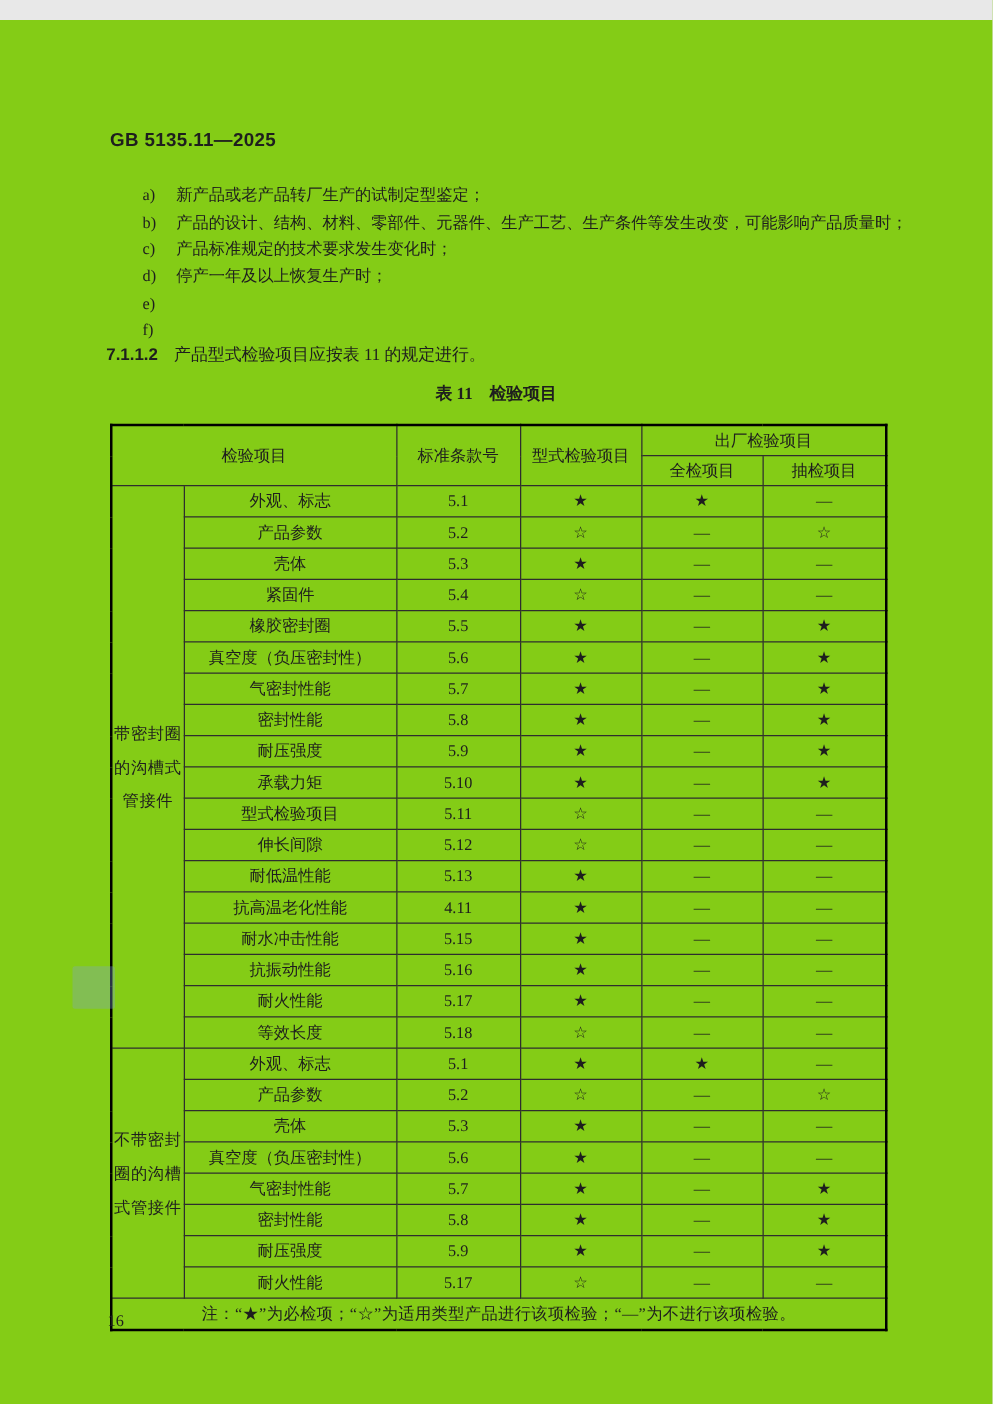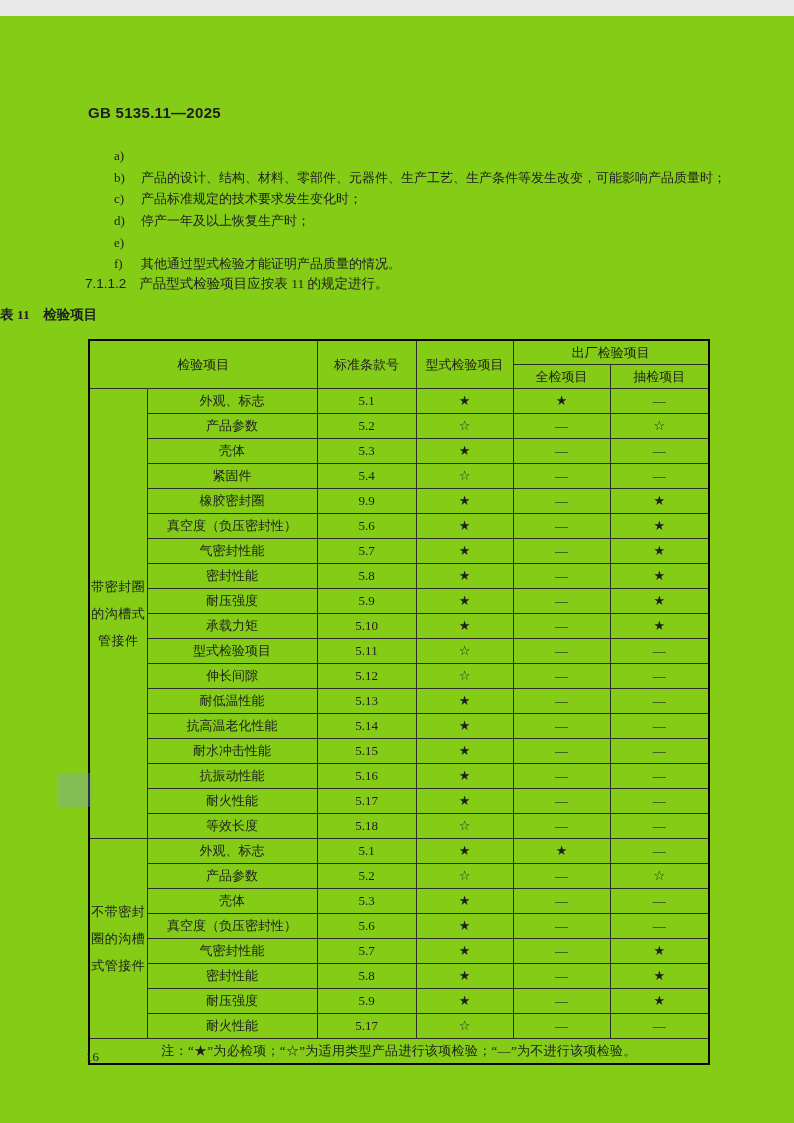--- a/index.html
+++ b/index.html
@@ -11,22 +11,22 @@
   }
   .std-number {
     position:absolute; left:88px; top:88px;
     font-family:"Liberation Sans","DejaVu Sans",sans-serif;
     font-weight:bold; font-size:15px; letter-spacing:0.3px;
   }
   .item-list { position:absolute; left:114px; top:132px; width:612px; }
   .item-list .li { display:flex; font-size:13px; line-height:15.5px; margin-bottom:6.2px; white-space:nowrap; }
   .item-list .marker { width:27px; flex:0 0 27px; }
   .clause { position:absolute; left:85px; top:259px; font-size:13.5px; }
-  .clause .num { font-family:"Liberation Sans","DejaVu Sans",sans-serif; font-weight:normal; margin-right:13px; }
-  .table-title { position:absolute; left:0; top:290px; width:100%; font-weight:bold; font-size:13.5px; }
+  .clause .num { font-family:"Liberation Sans","DejaVu Sans",sans-serif; font-weight:bold; margin-right:13px; }
+  .table-title { position:absolute; left:0; top:290px; width:100%; text-align:center; font-weight:bold; font-size:13.5px; }
   table.tbl {
     position:absolute; left:88px; top:323px; width:620px;
     border-collapse:collapse; table-layout:fixed;
     border:2px solid #000000;
   }
   table.tbl th, table.tbl td {
     border:1px solid #2e2e2e; text-align:center; vertical-align:middle;
     font-size:13px; font-weight:normal; padding:0; height:24px;
     overflow:hidden;
   }
@@ -52,39 +52,39 @@
 </head>
 <body>
 
 <div class="page">
 
   <div class="std-number">GB 5135.11—2025</div>
 
   <div class="item-list">
       <div class="li">
         <span class="marker">a)</span>
+        <span>新产品或老产品转厂生产的试制定型鉴定；</span>
       </div>
       <div class="li">
         <span class="marker">b)</span>
         <span>产品的设计、结构、材料、零部件、元器件、生产工艺、生产条件等发生改变，可能影响产品质量时；</span>
       </div>
       <div class="li">
         <span class="marker">c)</span>
         <span>产品标准规定的技术要求发生变化时；</span>
       </div>
       <div class="li">
         <span class="marker">d)</span>
         <span>停产一年及以上恢复生产时；</span>
       </div>
       <div class="li">
         <span class="marker">e)</span>
       </div>
       <div class="li">
         <span class="marker">f)</span>
-        <span>其他通过型式检验才能证明产品质量的情况。</span>
       </div>
     </div>
 
   <div class="clause">
     <span class="num">7.1.1.2</span><span>产品型式检验项目应按表 11 的规定进行。</span>
   </div>
 
   <div class="table-title">表 11　检验项目</div>
 
   <table class="tbl">
@@ -133,21 +133,21 @@
         </tr>
         <tr>
           <td class="item">紧固件</td>
           <td class="sym">5.4</td>
           <td class="sym">☆</td>
           <td class="sym">—</td>
           <td class="sym">—</td>
         </tr>
         <tr>
           <td class="item">橡胶密封圈</td>
-          <td class="sym">9.9</td>
+          <td class="sym">5.5</td>
           <td class="sym">★</td>
           <td class="sym">—</td>
           <td class="sym">★</td>
         </tr>
         <tr>
           <td class="item">真空度（负压密封性）</td>
           <td class="sym">5.6</td>
           <td class="sym">★</td>
           <td class="sym">—</td>
           <td class="sym">★</td>
@@ -196,21 +196,21 @@
         </tr>
         <tr>
           <td class="item">耐低温性能</td>
           <td class="sym">5.13</td>
           <td class="sym">★</td>
           <td class="sym">—</td>
           <td class="sym">—</td>
         </tr>
         <tr>
           <td class="item">抗高温老化性能</td>
-          <td class="sym">5.14</td>
+          <td class="sym">4.11</td>
           <td class="sym">★</td>
           <td class="sym">—</td>
           <td class="sym">—</td>
         </tr>
         <tr>
           <td class="item">耐水冲击性能</td>
           <td class="sym">5.15</td>
           <td class="sym">★</td>
           <td class="sym">—</td>
           <td class="sym">—</td>

